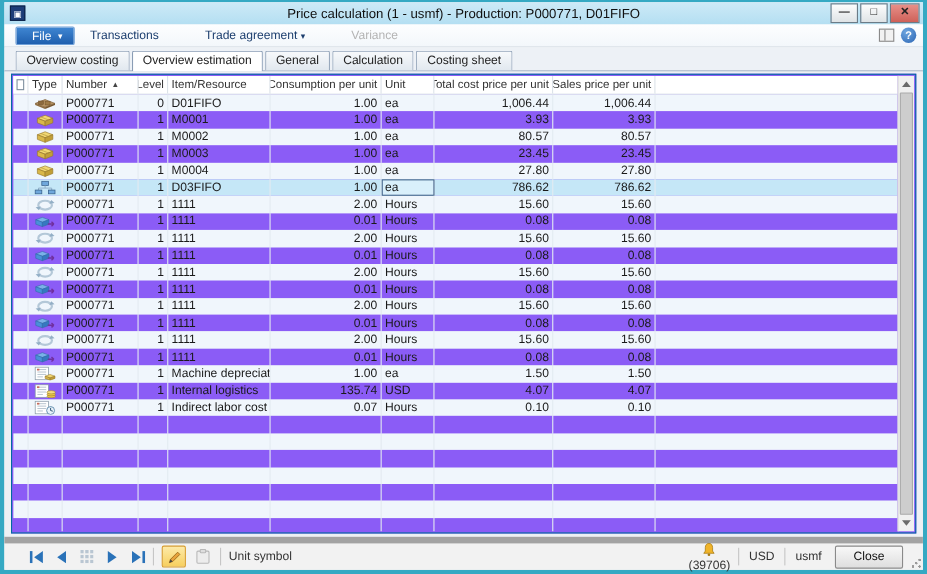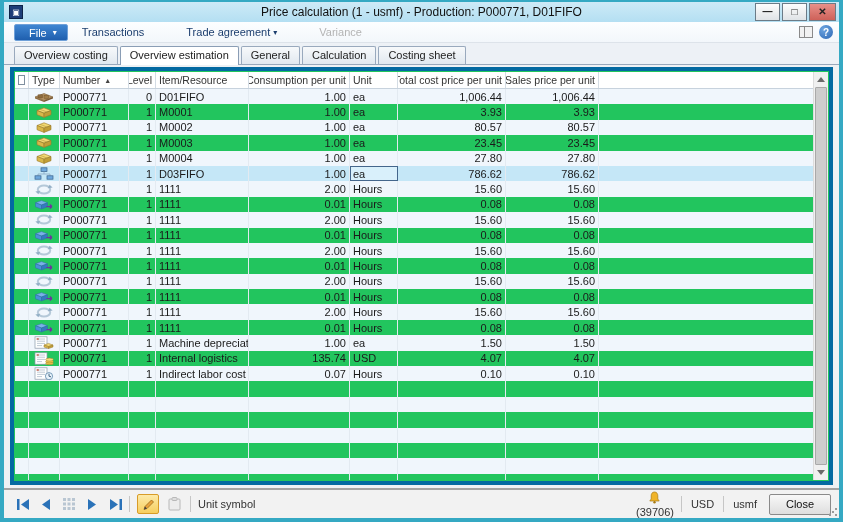--- a/index.html
+++ b/index.html
@@ -29,21 +29,21 @@
   .layout-ico::after{content:"";position:absolute;left:4px;top:0;bottom:0;width:1px;background:#8a8a8a;}
   .help-ico{width:14px;height:14px;border-radius:50%;background:radial-gradient(circle at 35% 30%,#6fa6e0,#2b66b4);color:#fff;font-size:10px;font-weight:bold;display:flex;align-items:center;justify-content:center;}
 
   
   .tabstrip{height:22px;background:#edf1f6;border-bottom:1px solid #98a8bb;display:flex;align-items:flex-end;padding-left:10px;flex:0 0 auto;}
   .tab{font-size:11px;color:#222;border:1px solid #99a9bd;border-bottom:none;background:linear-gradient(#f7f9fb,#e1e8ef);padding:2px 9px 3px 9px;margin-right:2px;border-radius:2px 2px 0 0;white-space:nowrap;}
   .tab.active{background:#fff;position:relative;margin-bottom:-1px;padding-bottom:4px;border-color:#8a9db5;}
 
   
   .content{flex:1 1 auto;position:relative;background:#eef1f4;}
-  .panel{position:absolute;left:6px;right:6px;top:2px;bottom:3px;background:#22c55e;border:4px solid #0369a1;}
+  .panel{position:absolute;left:6px;right:6px;top:2px;bottom:3px;background:#8b5cf6;border:1px solid #0369a1;}
   .grid{position:absolute;left:1px;top:1px;bottom:1px;right:16px;overflow:hidden;font-size:11px;color:#1a1a1a;}
   .grow{display:flex;height:15.4px;align-items:center;}
   .grow.stripe{background:#f0f6fc;}
   .grow.selected{background:#c5e7f7;}
   .gcell{height:100%;display:flex;align-items:center;white-space:nowrap;overflow:hidden;border-right:1px solid #e3eaf1;padding:0 3px;}
   .gcell.r{justify-content:flex-end;}
   .ghead{display:flex;height:17px;align-items:center;border-bottom:1px solid #c7d2dd;background:#fff;font-size:10.5px;color:#333;}
   .hcell{height:100%;display:flex;align-items:center;border-right:1px solid #d4dce4;padding:0 3px;white-space:nowrap;overflow:hidden;background:#fff;}
   .hcell.r{justify-content:flex-end;}
   .sort{font-size:7px;color:#444;margin-left:4px;}
@@ -62,21 +62,21 @@
   .type-ico{display:flex;align-items:center;justify-content:center;width:100%;}
 
   
   .vscroll{position:absolute;top:1px;bottom:1px;right:1px;width:15px;background:#f0f0f0;border-left:1px solid #dcdcdc;display:flex;flex-direction:column;}
   .varrow{height:15px;display:flex;align-items:center;justify-content:center;flex:0 0 auto;}
   .tri-up{width:0;height:0;border-left:4px solid transparent;border-right:4px solid transparent;border-bottom:5px solid #6a6a6a;}
   .tri-down{width:0;height:0;border-left:4px solid transparent;border-right:4px solid transparent;border-top:5px solid #6a6a6a;}
   .vthumb{flex:1 1 auto;margin:0 1px;background:#cdcdcd;border:1px solid #a9a9a9;border-radius:1px;}
 
   
-  .statusbar{height:30px;background:#f2f2f2;border-top:2px solid #a3a3a3;display:flex;align-items:center;padding:0 8px;flex:0 0 auto;position:relative;}
+  .statusbar{height:30px;background:#f2f2f2;border-top:6px solid #a3a3a3;display:flex;align-items:center;padding:0 18px;flex:0 0 auto;position:relative;}
   .nav{display:flex;align-items:center;gap:9px;margin-left:4px;}
   .navbtn{display:flex;align-items:center;justify-content:center;width:14px;height:14px;}
   .sep{width:1px;height:16px;background:#c6c6c6;margin:0 7px;}
   .pencil-btn{width:22px;height:20px;border:1px solid #d89c28;background:linear-gradient(#fdeaa8,#f7cf5e);border-radius:2px;display:flex;align-items:center;justify-content:center;}
   .paste-btn{width:18px;height:18px;display:flex;align-items:center;justify-content:center;opacity:.55;}
   .hint{font-size:11px;color:#333;}
   .sb-right{margin-left:auto;display:flex;align-items:center;}
   .notif{display:flex;align-items:center;gap:2px;font-size:11px;color:#333;flex-direction:column;}
   .sb-field{font-size:11px;color:#333;padding:0 2px;}
   .close-btn{min-width:62px;height:21px;border:1px solid #8a8a8a;background:linear-gradient(#f8f8f8,#dedede);border-radius:2px;font-size:11px;color:#111;display:flex;align-items:center;justify-content:center;margin-left:10px;}

